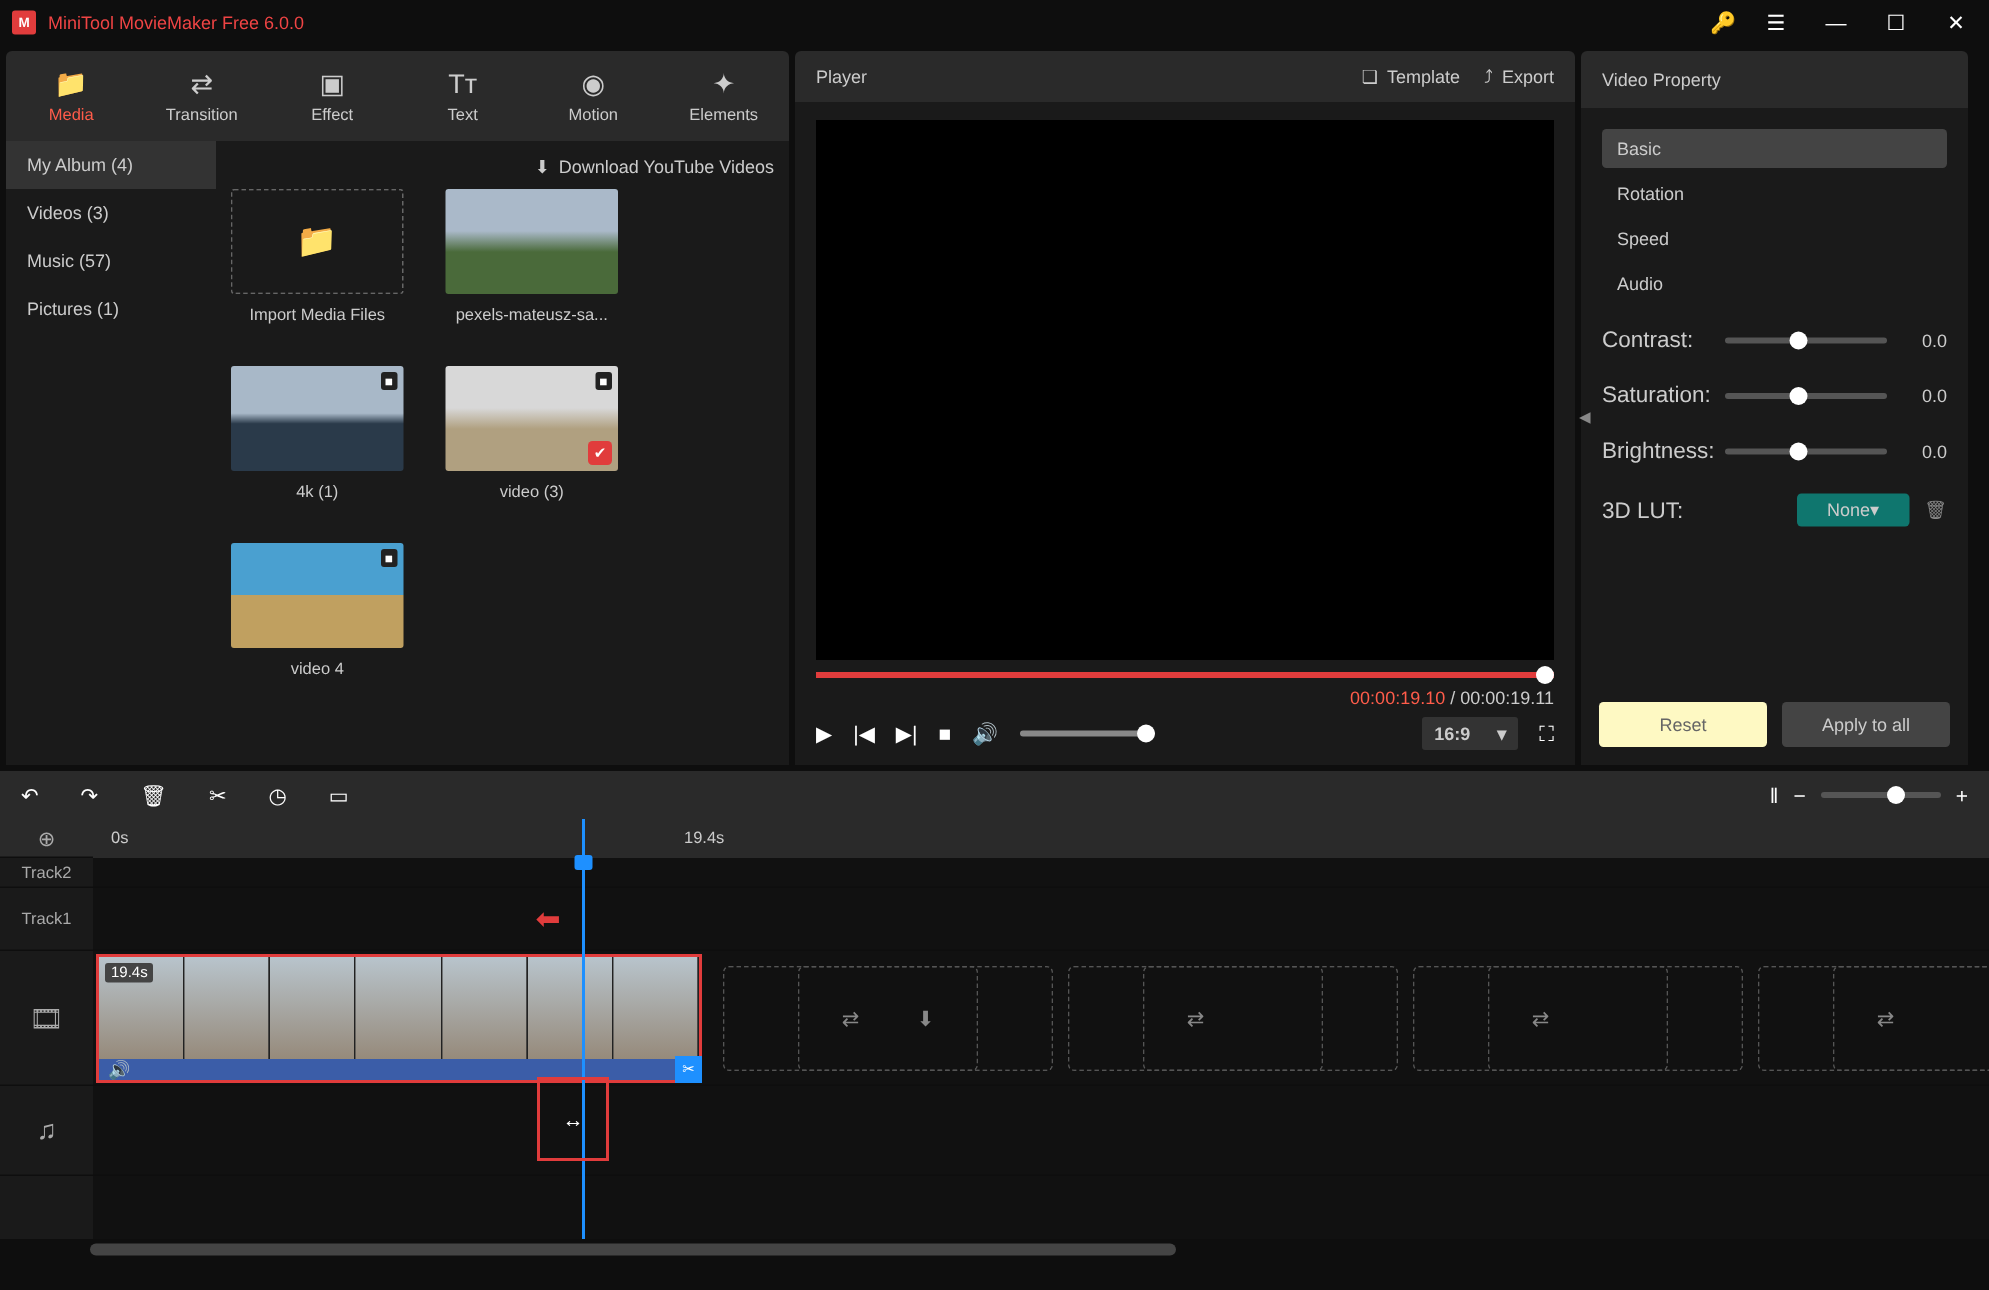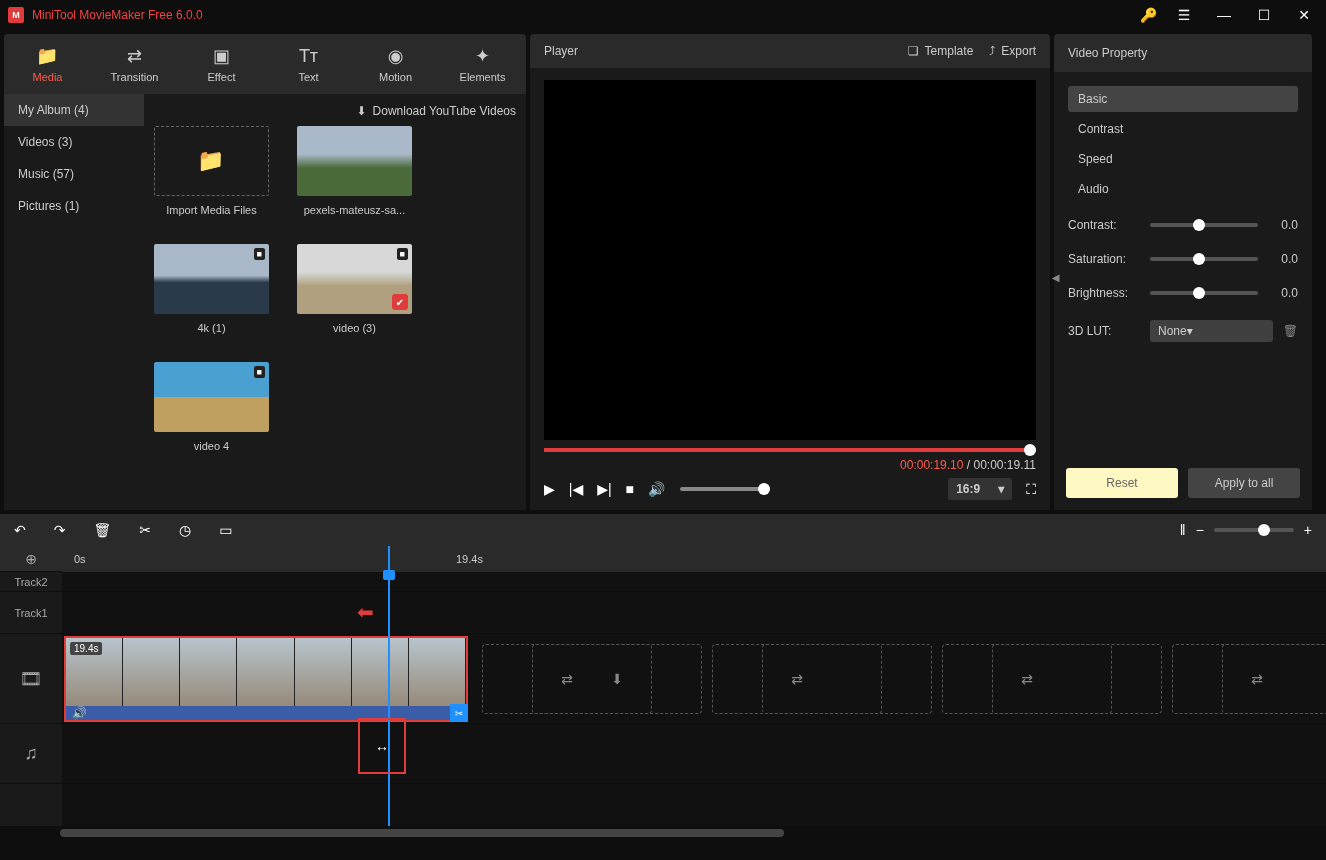--- a/index.html
+++ b/index.html
@@ -49,25 +49,25 @@
 .vol-handle { position: absolute; right: 0; top: -4px; width: 12px; height: 12px; border-radius: 50%; background: #fff; }
 .ratio-sel { margin-left: auto; background: #333; padding: 4px 8px; display: flex; align-items: center; gap: 18px; border-radius: 2px; cursor: pointer; font-weight: bold; }
 
 .right-panel { width: 258px; background: #2a2a2a; margin: 4px 4px 0 0; border-radius: 4px; display: flex; flex-direction: column; position: relative; }
 .prop-hdr { padding: 12px 14px; color: #ccc; font-size: 12px; }
 .prop-body { flex: 1; background: #1a1a1a; padding: 14px; }
 .prop-tabs { display: flex; gap: 4px; margin-bottom: 16px; flex-direction: column; }
 .prop-tab { padding: 6px 10px; cursor: pointer; border-radius: 3px; color: #ccc; font-size: 12px; }
 .prop-tab.active { background: #444; }
 .prop-row { display: flex; align-items: center; margin-bottom: 20px; gap: 10px; }
-.prop-lbl { width: 72px; font-size: 12px; }
+.prop-lbl { width: 72px; font-size: 15px; }
 .prop-slider { flex: 1; height: 4px; background: #555; position: relative; border-radius: 2px; }
 .prop-handle { position: absolute; left: 40%; top: -4px; width: 12px; height: 12px; background: #fff; border-radius: 50%; }
 .prop-val { width: 30px; text-align: right; font-size: 12px; }
-.lut-sel { flex: 1; background: #404040; padding: 4px 8px; display: flex; align-items: center; justify-content: flex-start; border-radius: 3px; cursor: pointer; }
+.lut-sel { flex: 1; background: #0f766e; padding: 4px 8px; display: flex; align-items: center; justify-content: center; border-radius: 3px; cursor: pointer; margin-left: 48px; }
 .collapse-caret { position: absolute; left: -4px; top: 50%; writing-mode: vertical-rl; color: #888; font-size: 10px; }
 .prop-footer { padding: 12px; display: flex; gap: 10px; background: #1a1a1a; }
 .footer-btn { flex: 1; padding: 8px; text-align: center; border-radius: 3px; cursor: pointer; background: #444; }
 .footer-btn.disabled { background: #fef9c3; color: #666; }
 
 .timeline { background: #1a1a1a; margin-top: 4px; }
 .tl-toolbar { display: flex; align-items: center; padding: 8px 14px; gap: 28px; background: #2a2a2a; }
 .tl-btn { color: #fff; font-size: 14px; cursor: pointer; }
 .tl-zoom { margin-left: auto; display: flex; align-items: center; gap: 10px; }
 .zoom-track { width: 80px; height: 4px; background: #555; position: relative; border-radius: 2px; }
@@ -228,21 +228,21 @@
       </div>
     </div>
   </div>
 
   <div class="right-panel">
     <div class="collapse-caret">◀</div>
     <div class="prop-hdr">Video Property</div>
     <div class="prop-body">
       <div class="prop-tabs">
         <div class="prop-tab active">Basic</div>
-        <div class="prop-tab">Contrast</div>
+        <div class="prop-tab">Rotation</div>
         <div class="prop-tab">Speed</div>
         <div class="prop-tab">Audio</div>
       </div>
       <div class="prop-row">
         <div class="prop-lbl">Contrast:</div>
         <div class="prop-slider">
             <div class="prop-handle"></div>
           </div>
         <div class="prop-val">0.0</div>
       </div>

